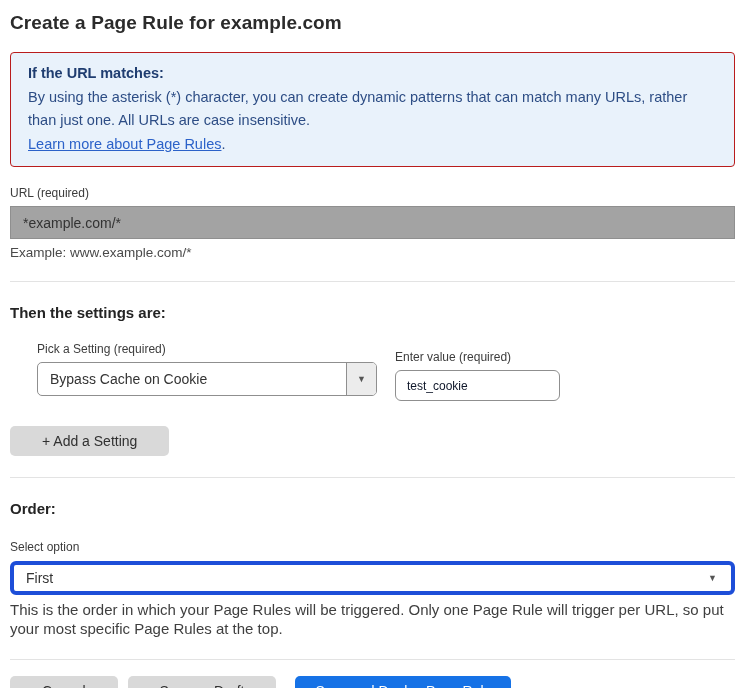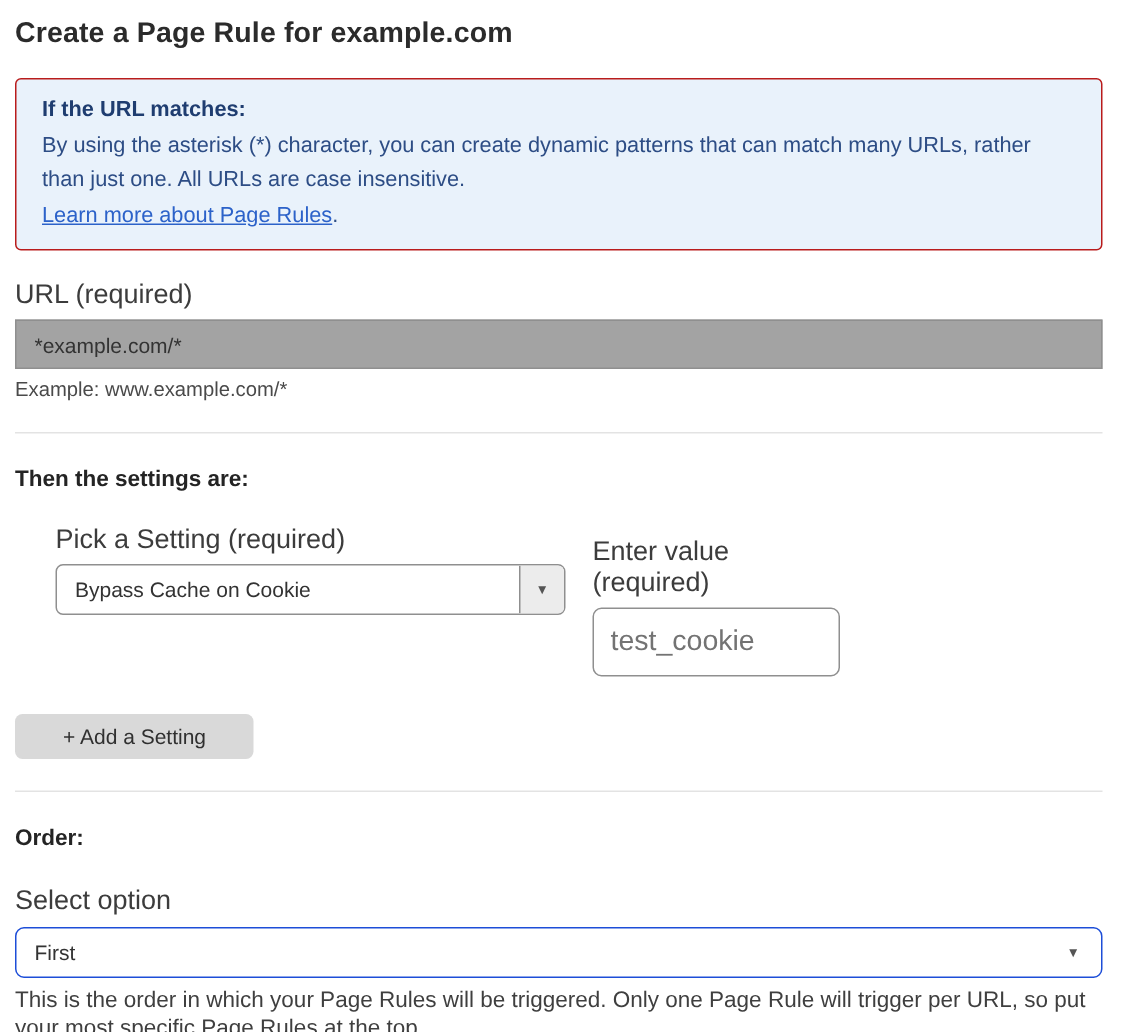--- a/index.html
+++ b/index.html
@@ -35,21 +35,21 @@
     font-weight: bold;
     color: #1f3d70;
   }
   .info-link {
     color: #2c62c9;
     text-decoration: underline;
     cursor: pointer;
   }
   .info-link-suffix { color: #2d4d85; }
   .field-label {
-    font-size: 18px;
+    font-size: 12px;
     color: #3c3c3c;
     margin-bottom: 6px;
   }
   .url-label { margin-top: 19px; }
   .url-input {
     width: 100%;
     height: 33px;
     border: 1px solid #8f8f8f;
     border-radius: 0;
     padding: 0 12px;
@@ -109,27 +109,27 @@
     align-items: center;
     justify-content: center;
   }
   .arrow {
     font-size: 9px;
     color: #555;
     line-height: 1;
   }
   .value-input {
     width: 165px;
-    height: 46px;
+    height: 31px;
     border: 1px solid #8f8f8f;
     border-radius: 6px;
     padding: 0 11px;
-    font-size: 19px;
-    font-family: "Liberation Sans", "DejaVu Sans", sans-serif;
-    color: #737373;
+    font-size: 12px;
+    font-family: "Liberation Sans", "DejaVu Sans", sans-serif;
+    color: #0f172a;
     outline: none;
     background: #fff;
   }
   button {
     font-family: "Liberation Sans", "DejaVu Sans", sans-serif;
     font-size: 14px;
     border: none;
     border-radius: 5px;
     height: 30px;
     cursor: pointer;
@@ -137,21 +137,21 @@
   .gray-btn {
     background: #d9d9d9;
     color: #303030;
     padding: 0 32px;
   }
   .add-setting { margin-top: 25px; }
   .order-label { margin-top: 23px; margin-bottom: 7px; }
   .order-select {
     width: 100%;
     height: 34px;
-    border: 1px solid #1d4ed8;
+    border: 4px solid #1d4ed8;
     border-radius: 6px;
     background: #fff;
     display: flex;
     align-items: center;
     justify-content: space-between;
     padding: 0 14px 0 12px;
     font-size: 14px;
     color: #333;
     cursor: pointer;
   }

